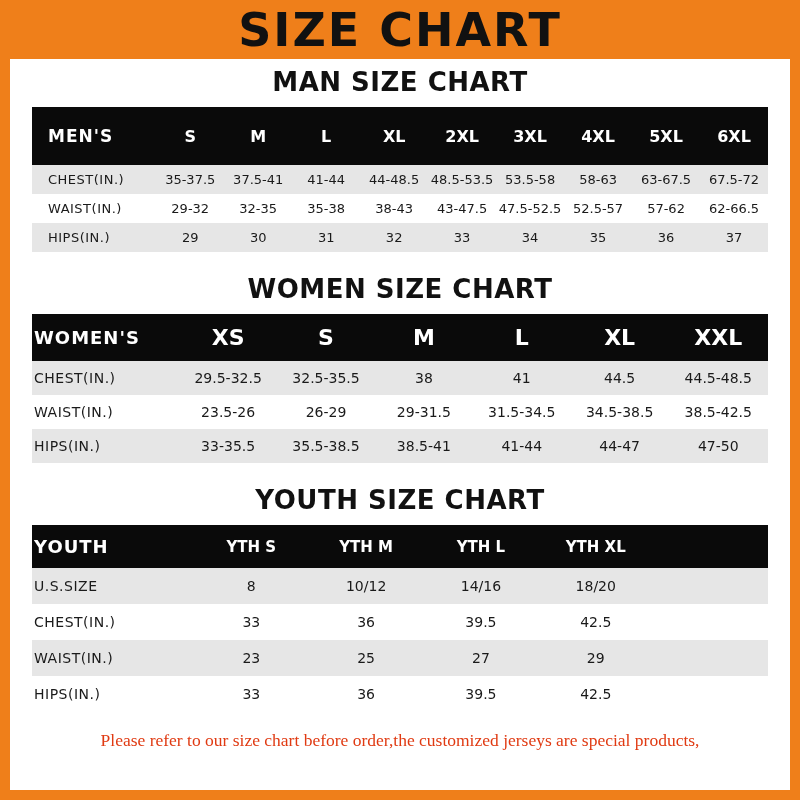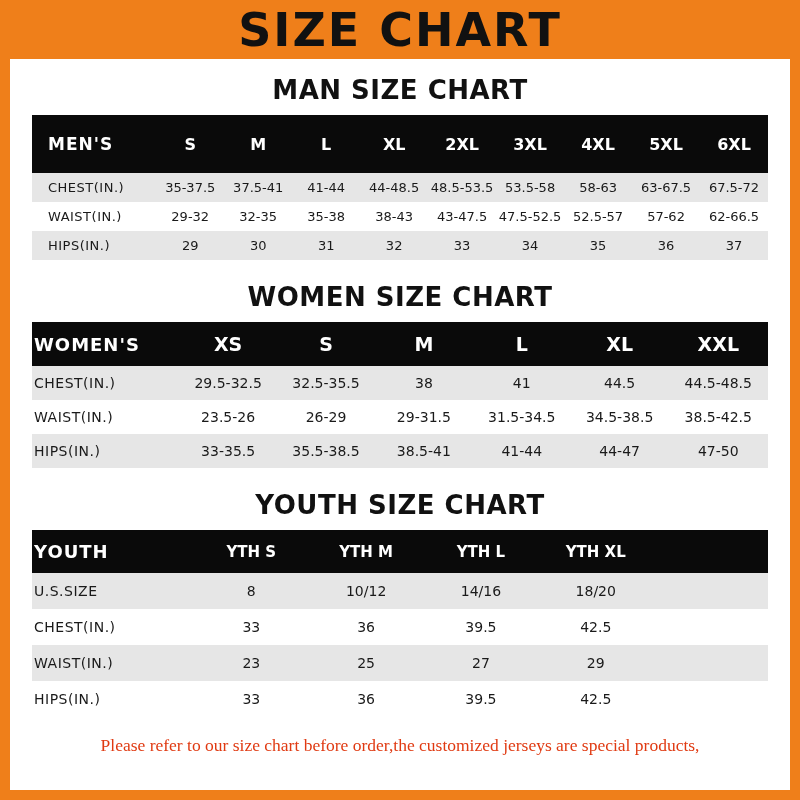--- a/index.html
+++ b/index.html
@@ -43,21 +43,21 @@
     padding: 0 22px;
   }
   .section-title {
     text-align: center;
     font-family: "DejaVu Sans", sans-serif;
     font-weight: bold;
     font-size: 26px;
     color: #111111;
     letter-spacing: 0.5px;
   }
-  .t-man { margin-top: 16px; }
+  .t-man { margin-top: 8px; }
   .t-women { margin-top: 22px; }
   .t-youth { margin-top: 22px; }
 
   table.size-table {
     width: 100%;
     border-collapse: collapse;
     table-layout: fixed;
     margin-top: 10px;
   }
   table.size-table th,
@@ -87,21 +87,21 @@
     font-weight: normal;
     letter-spacing: 0.5px;
     padding-left: 16px;
     text-align: left;
   }
   table.size-table tbody tr.row-light td { background: #e6e6e6; }
   table.size-table tbody tr.row-white td { background: #ffffff; }
 
   
   #women-table tbody td { font-size: 14px; padding: 9px 2px; }
-  #women-table thead th { font-size: 19px; padding: 11px 2px; }
+  #women-table thead th { font-size: 22px; padding: 11px 2px; }
   #women-table thead th.first-col { font-size: 18px; }
 
   #youth-table tbody td { font-size: 14px; padding: 10px 2px; }
   #youth-table thead th { font-size: 15px; padding: 11px 2px; }
   #youth-table thead th.first-col { font-size: 18px; }
 
   .footer-note {
     margin-top: 16px;
     padding: 0 12px;
     text-align: center;

